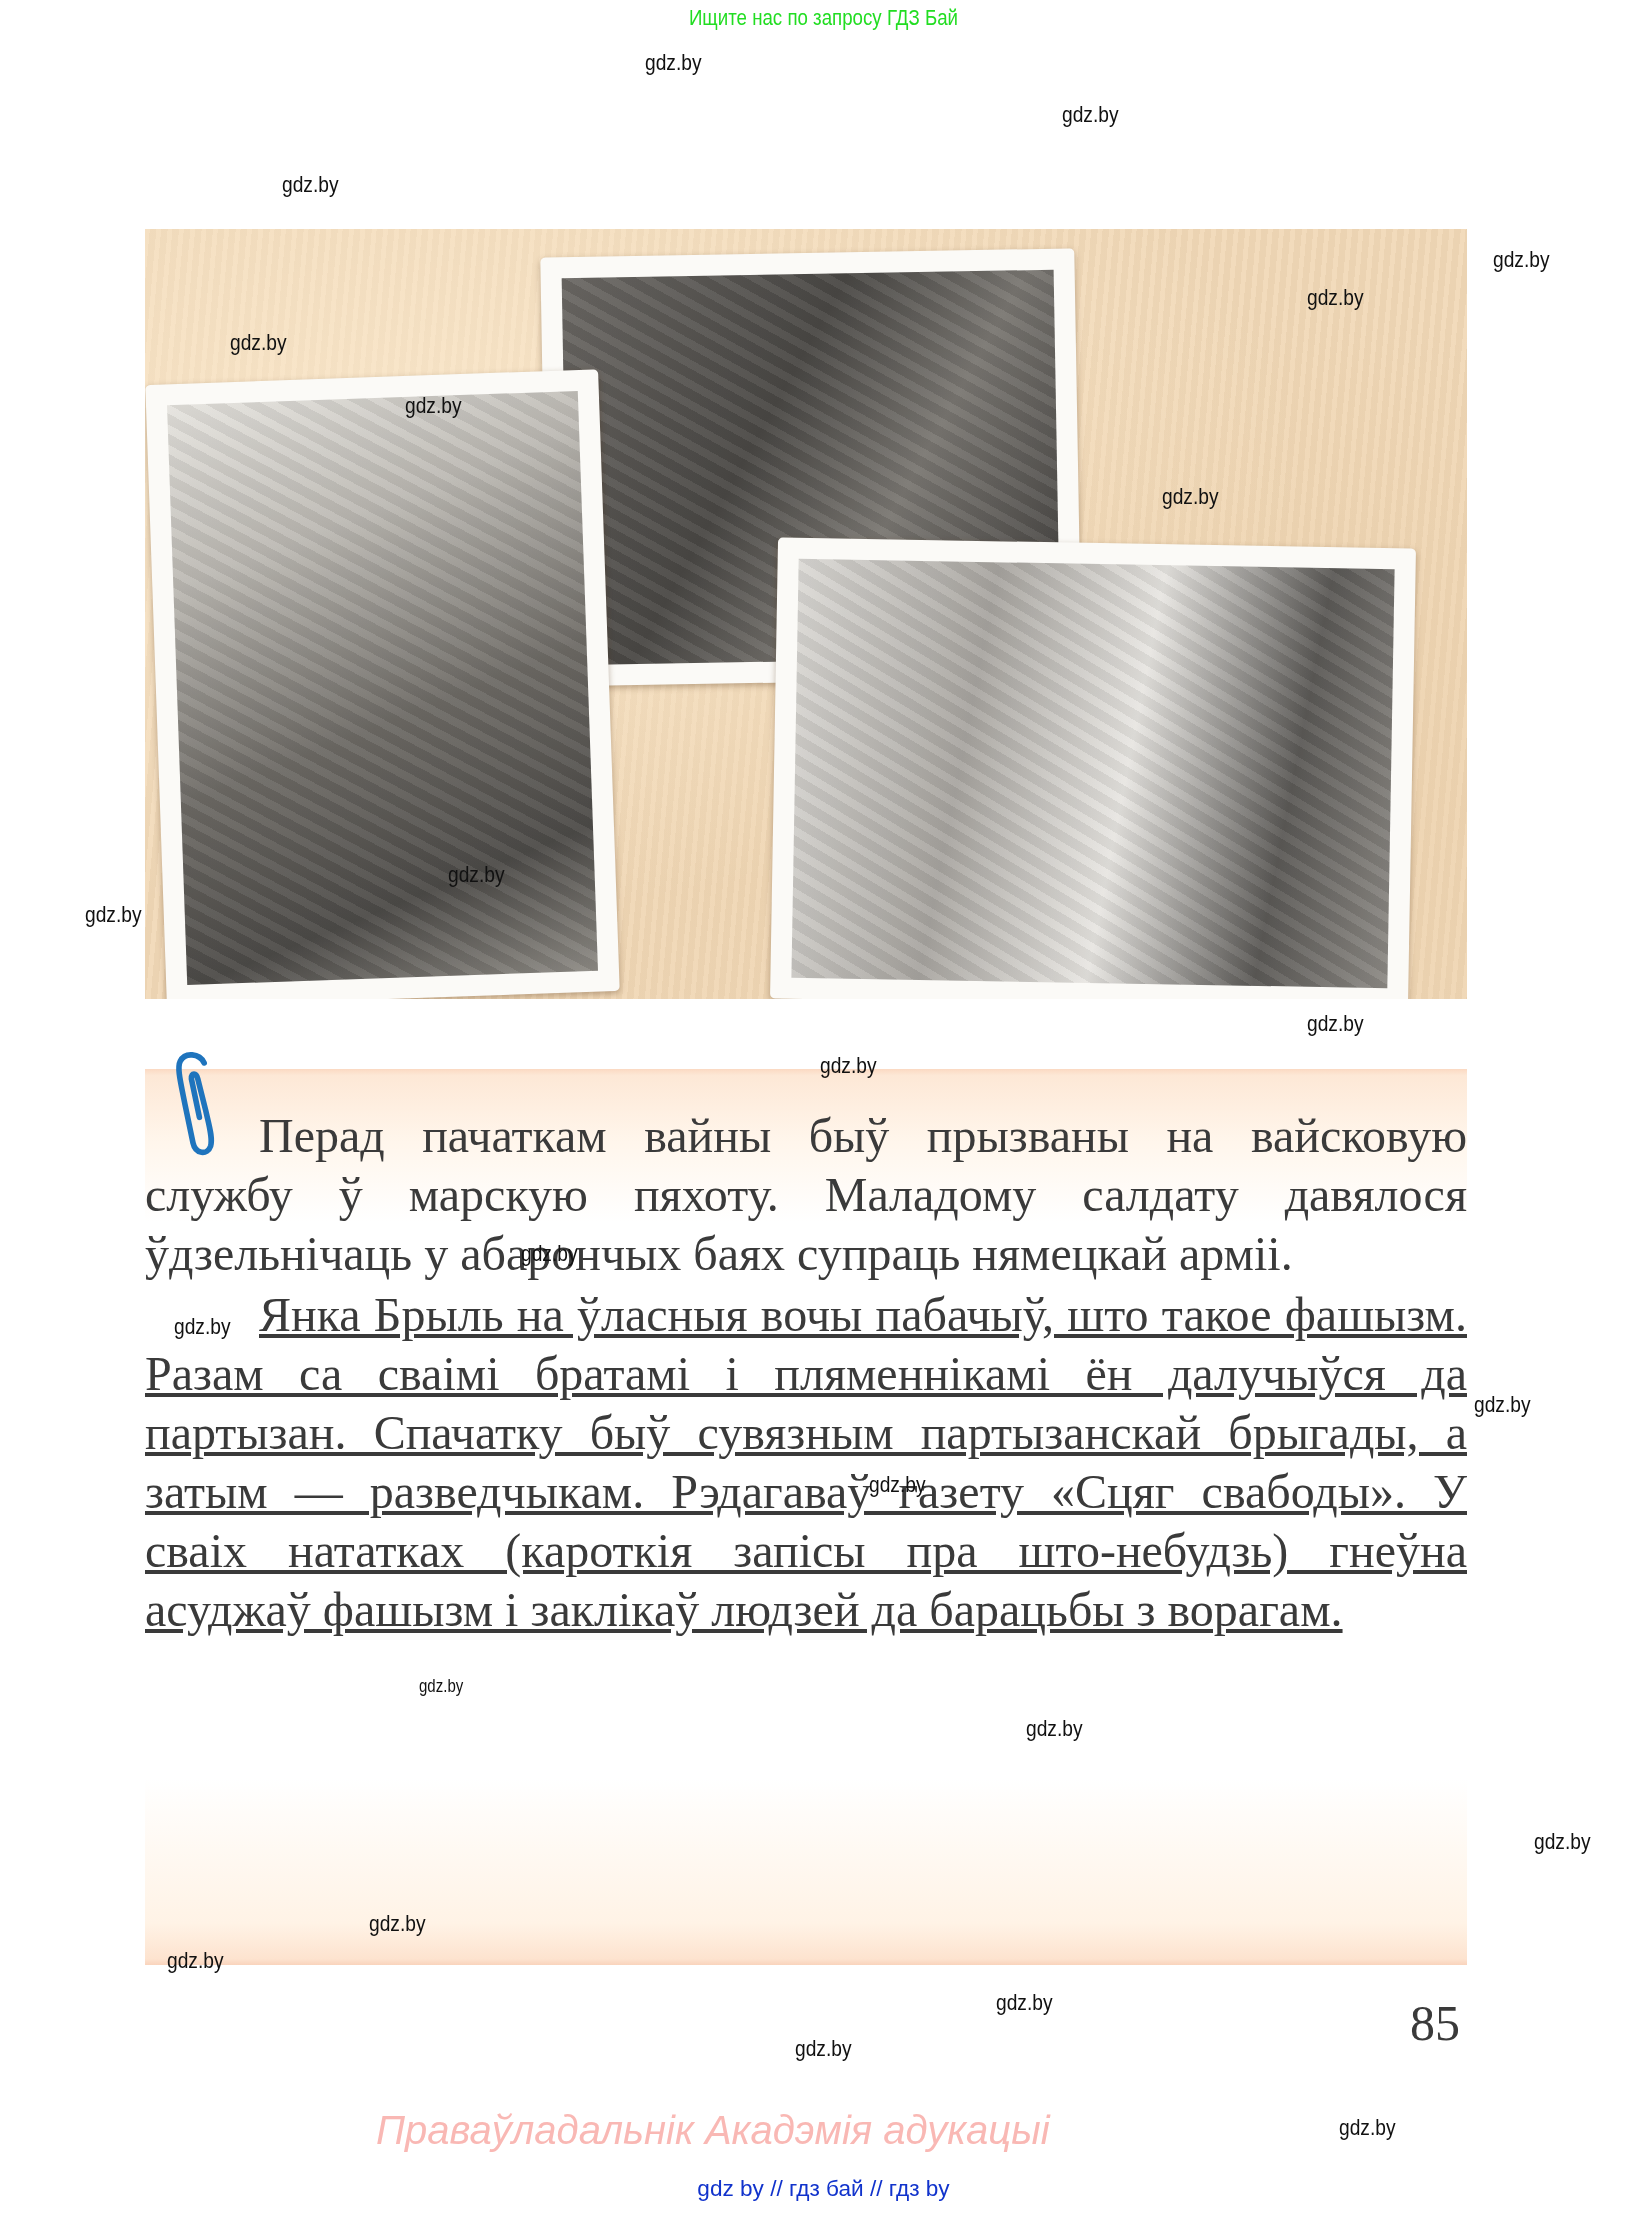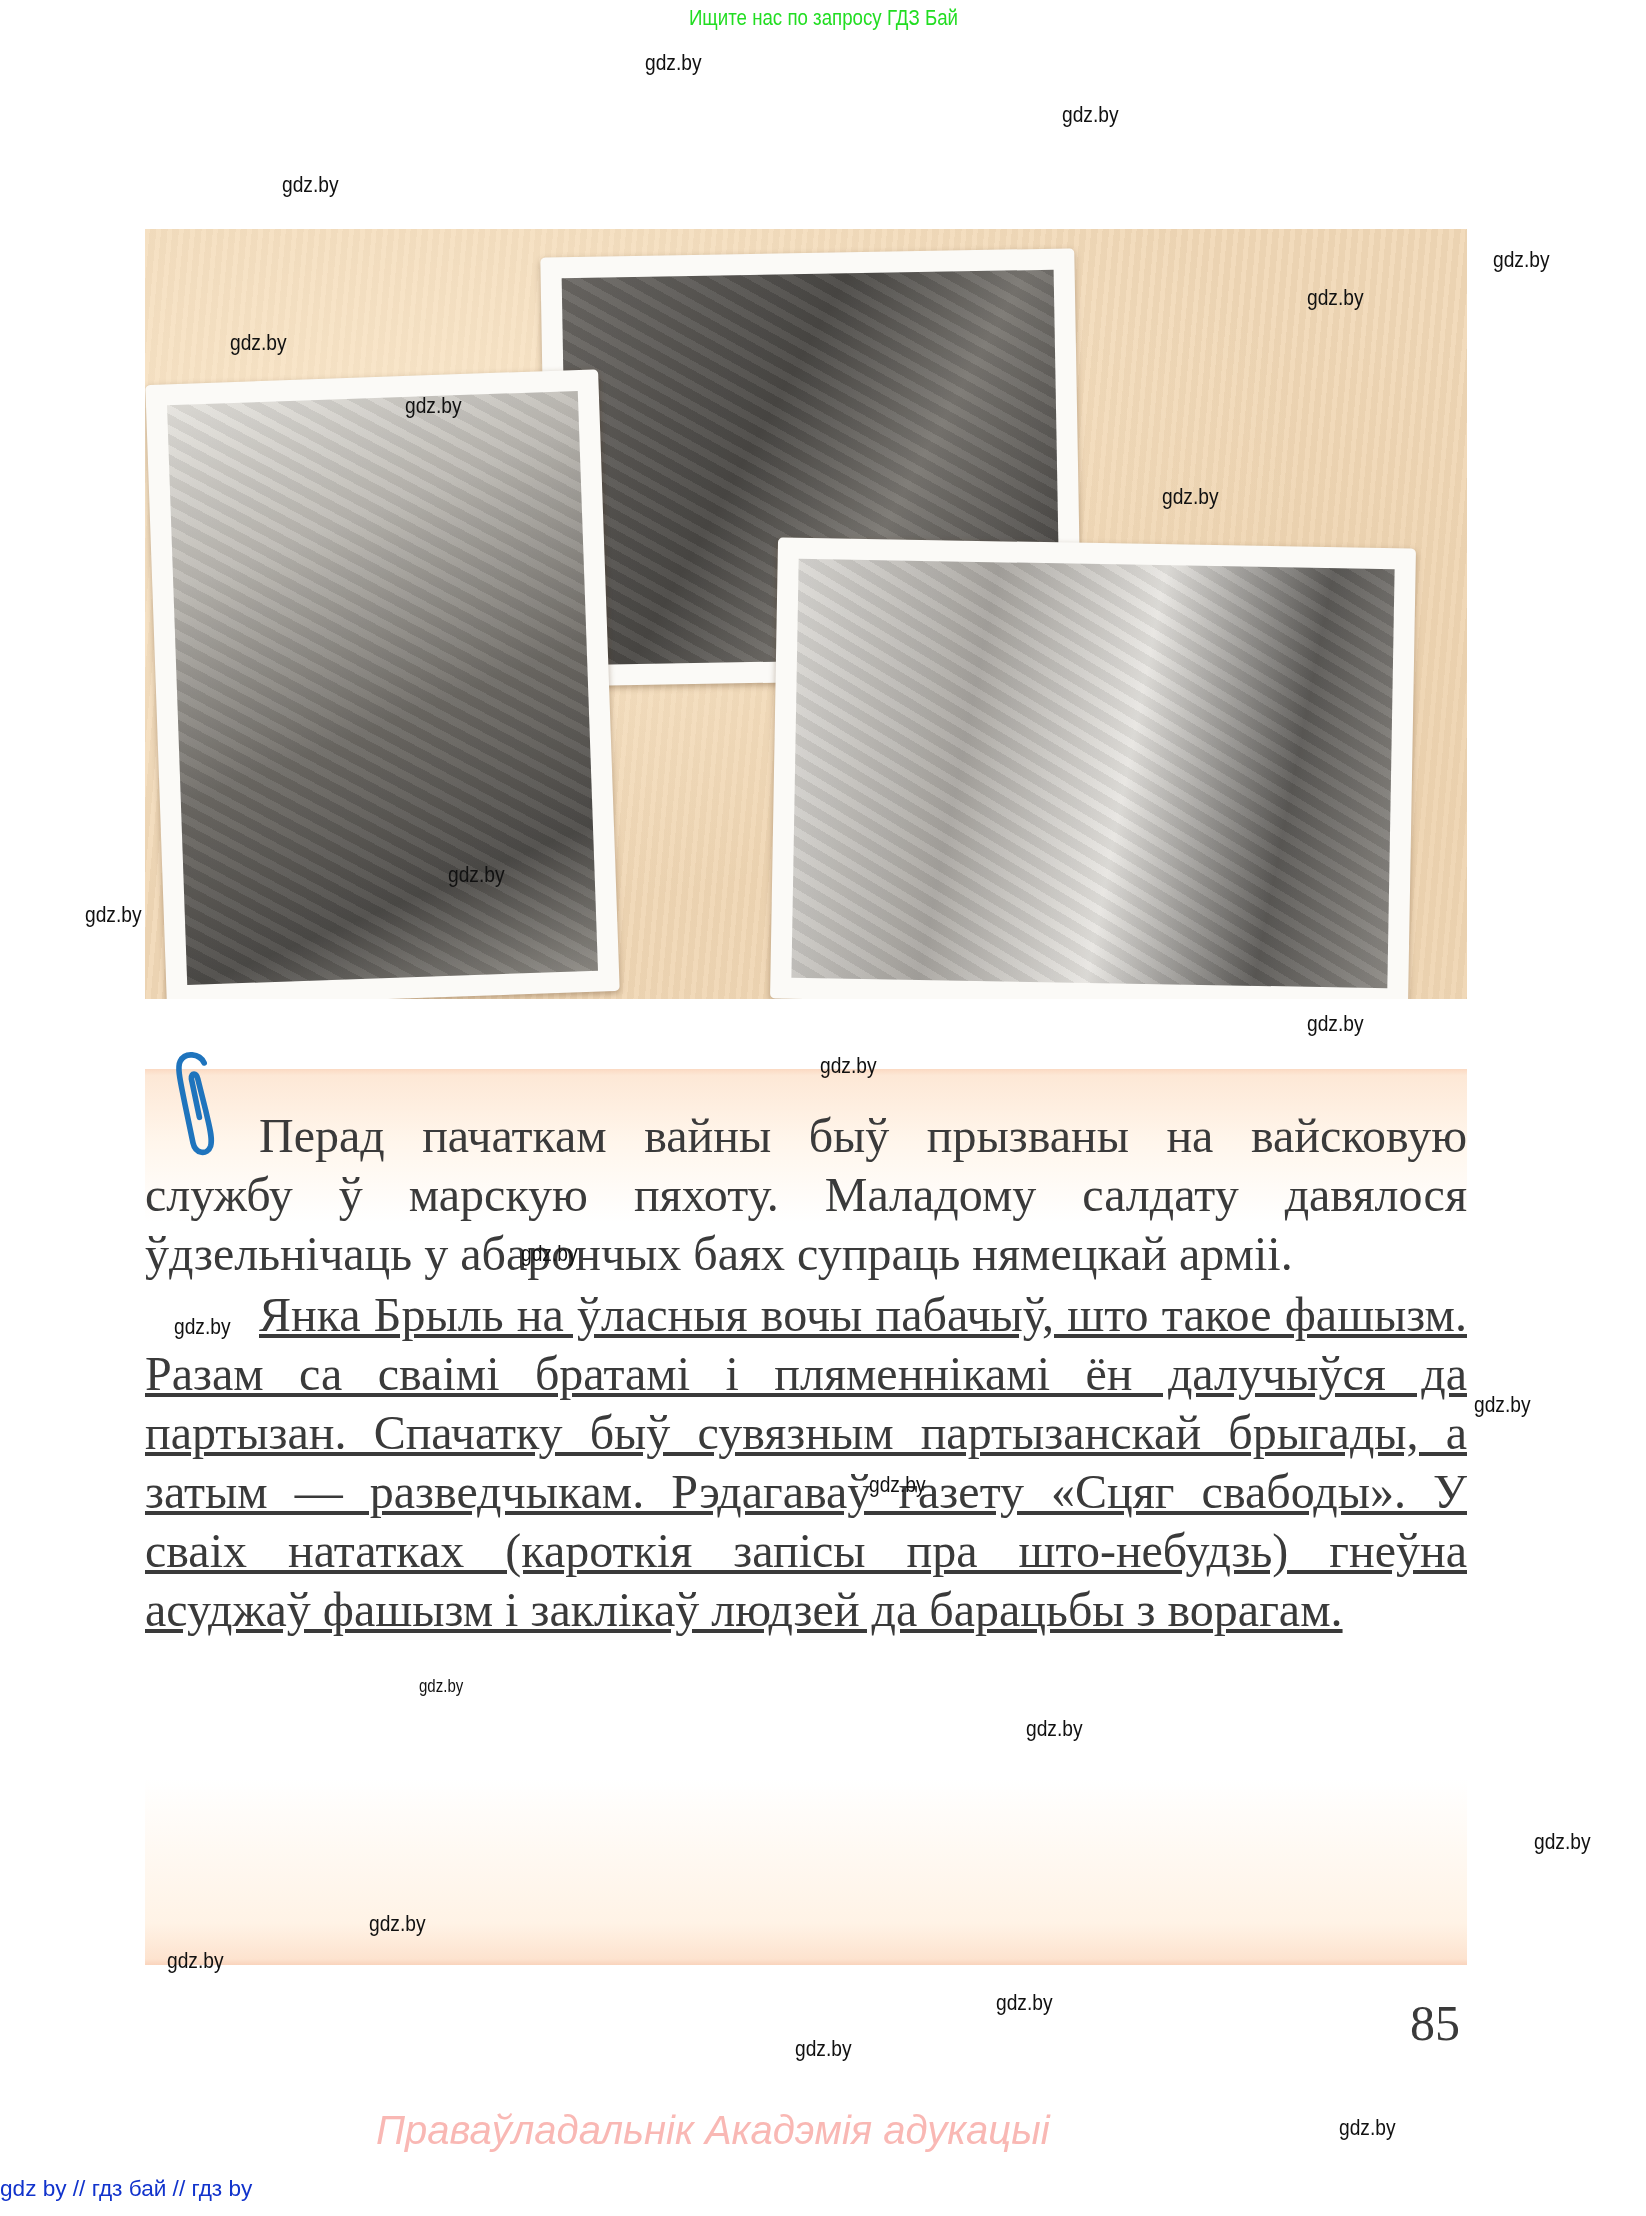--- a/index.html
+++ b/index.html
@@ -65,21 +65,21 @@
   .body-text p + p { margin-top: 2px; text-decoration: underline; }
   .page-number {
     position: absolute; right: 187px; top: 1994px;
     font-family: "Liberation Serif", serif; font-size: 50px; color: #3a3a3a;
   }
   .rights {
     position: absolute; left: 376px; top: 2108px; font-family: "Liberation Sans", sans-serif;
     font-style: italic; font-size: 40px; color: #f9b8b4; white-space: nowrap;
   }
   .footer-links {
-    position: absolute; left: 0; top: 2176px; width: 1647px; 
+    position: absolute; left: 0; top: 2176px; width: 1647px; text-align: center;
     font-family: "Liberation Sans", sans-serif; font-size: 22.6px; color: #1133cc;
   }
 </style>
 </head>
 <body>
 
 <div class="top-banner">Ищите нас по запросу ГДЗ Бай</div>
 
 <div class="photo-panel">
   <div class="photo p2">

